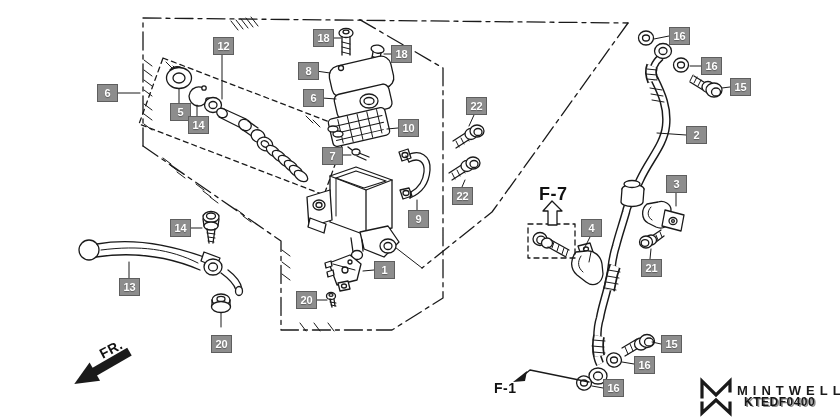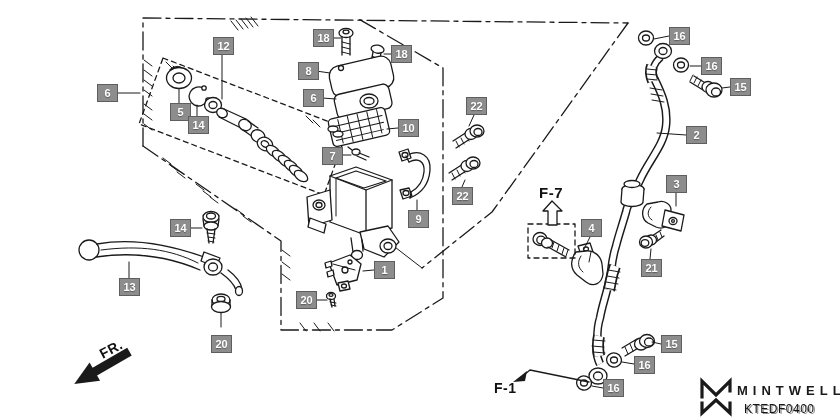--- a/index.html
+++ b/index.html
@@ -15,27 +15,27 @@
   svg .hoseO{stroke:#1a1a1a;fill:none;stroke-width:8.5;}
   svg .hoseI{stroke:#ffffff;fill:none;stroke-width:5.6;}
   svg .collO{stroke:#1a1a1a;fill:none;stroke-width:12;}
   svg .collI{stroke:#ffffff;fill:none;stroke-width:8.6;}
   svg .elbO{stroke:#1a1a1a;fill:none;stroke-width:7.5;}
   svg .elbI{stroke:#ffffff;fill:none;stroke-width:4.6;}
   .plabel{position:absolute;width:21px;height:18px;box-sizing:border-box;
           background:#8d8d8d;border:1px solid #5e5e5e;color:#fff;
           font-size:11px;font-weight:bold;text-align:center;line-height:16px;
           text-shadow:0 1px 1px rgba(0,0,0,.35);cursor:pointer;}
-  .refmark{position:absolute;font-weight:bold;color:#111;font-size:15px;letter-spacing:.5px;cursor:pointer;}
+  .refmark{position:absolute;font-weight:bold;color:#111;font-size:18px;letter-spacing:.5px;cursor:pointer;}
   .frtext{position:absolute;left:99px;top:341px;font-weight:bold;font-size:14px;color:#111;
           transform:rotate(-28deg);letter-spacing:.5px;}
   .brand{position:absolute;left:737px;top:383px;font-size:13px;font-weight:bold;color:#1a1a1a;
          letter-spacing:5px;}
-  .code{position:absolute;left:744px;top:395px;font-size:12px;font-weight:normal;color:#161616;
-        letter-spacing:.5px;text-shadow:1.5px .5px 0 rgba(26,26,26,.5);margin-top:7px;}
+  .code{position:absolute;left:744px;top:395px;font-size:12px;font-weight:bold;color:#161616;
+        letter-spacing:.5px;text-shadow:1.5px .5px 0 rgba(26,26,26,.5);}
 </style>
 </head>
 <body>
 
 <div id="stage">
 
 <svg id="art" width="840" height="420" viewBox="0 0 840 420">
 
   <g>
     <polyline class="ln dash" points="143,146 143,18 628,23"></polyline>

